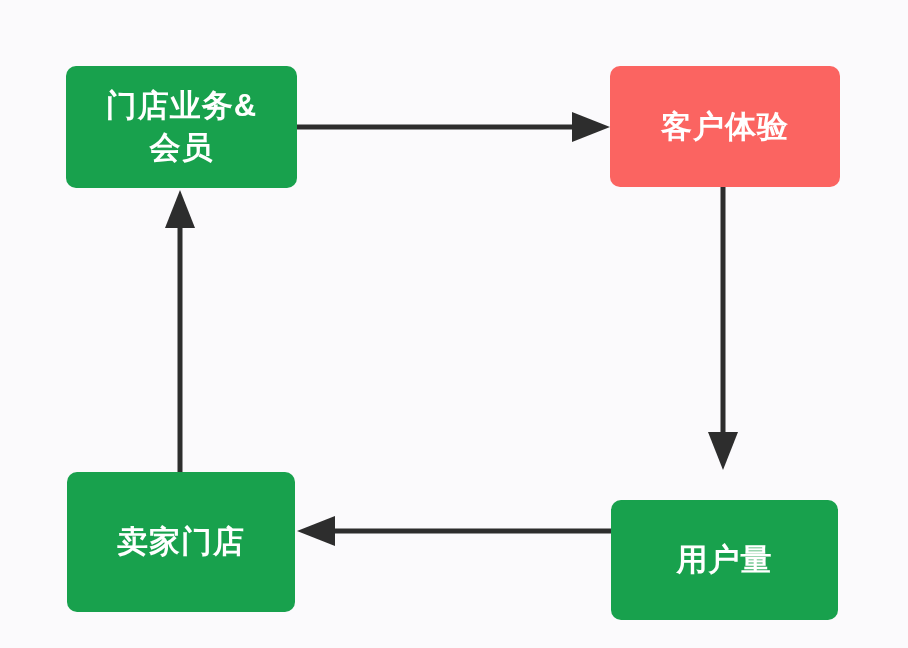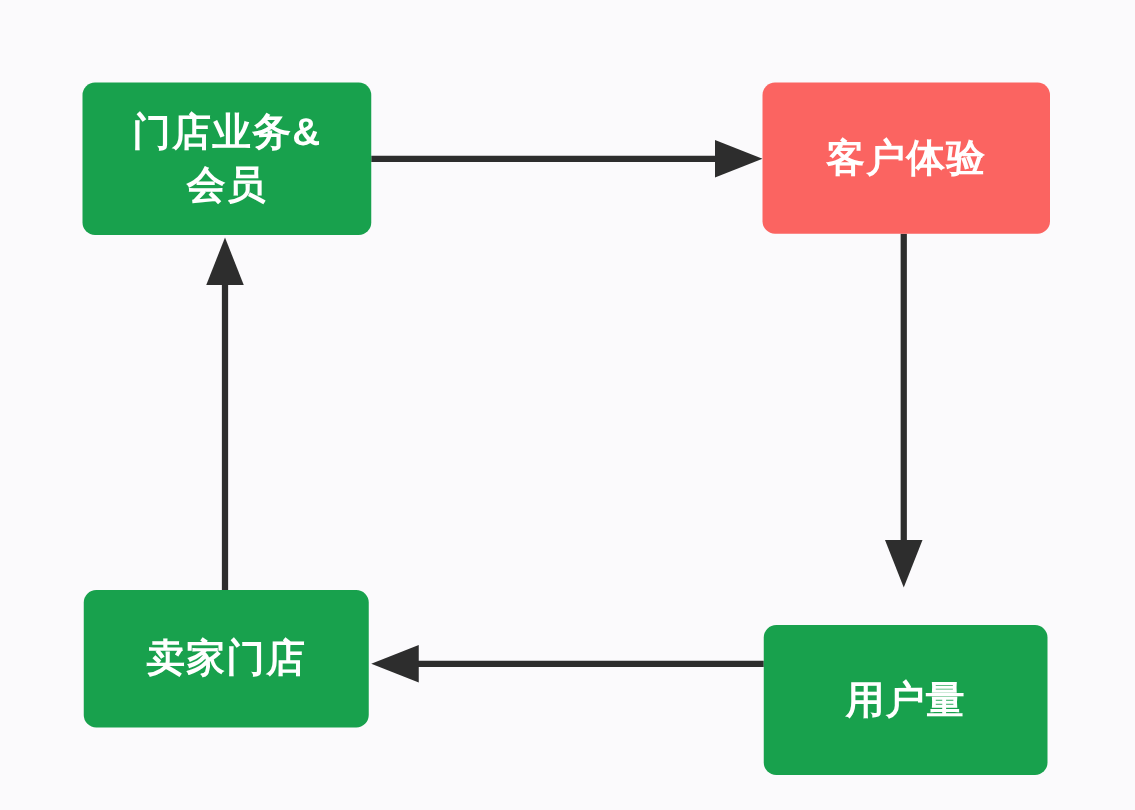--- a/index.html
+++ b/index.html
@@ -32,21 +32,21 @@
     font-size: 31px;
     font-weight: bold;
     line-height: 42px;
     white-space: pre-line;
     letter-spacing: 1px;
     box-sizing: border-box;
   }
   .node-tl { left: 66px;  top: 66px;  width: 231px; height: 122px; }
   .node-tr { left: 610px; top: 66px;  width: 230px; height: 121px; }
   .node-br { left: 611px; top: 472px; width: 227px; height: 120px; margin-top: 28px; }
-  .node-bl { left: 67px;  top: 472px; width: 228px; height: 110px; }
+  .node-bl { left: 67px;  top: 472px; width: 228px; height: 140px; }
   svg.edges {
     position: absolute;
     left: 0;
     top: 0;
     width: 908px;
     height: 648px;
     pointer-events: none;
   }
 </style>
 </head>

